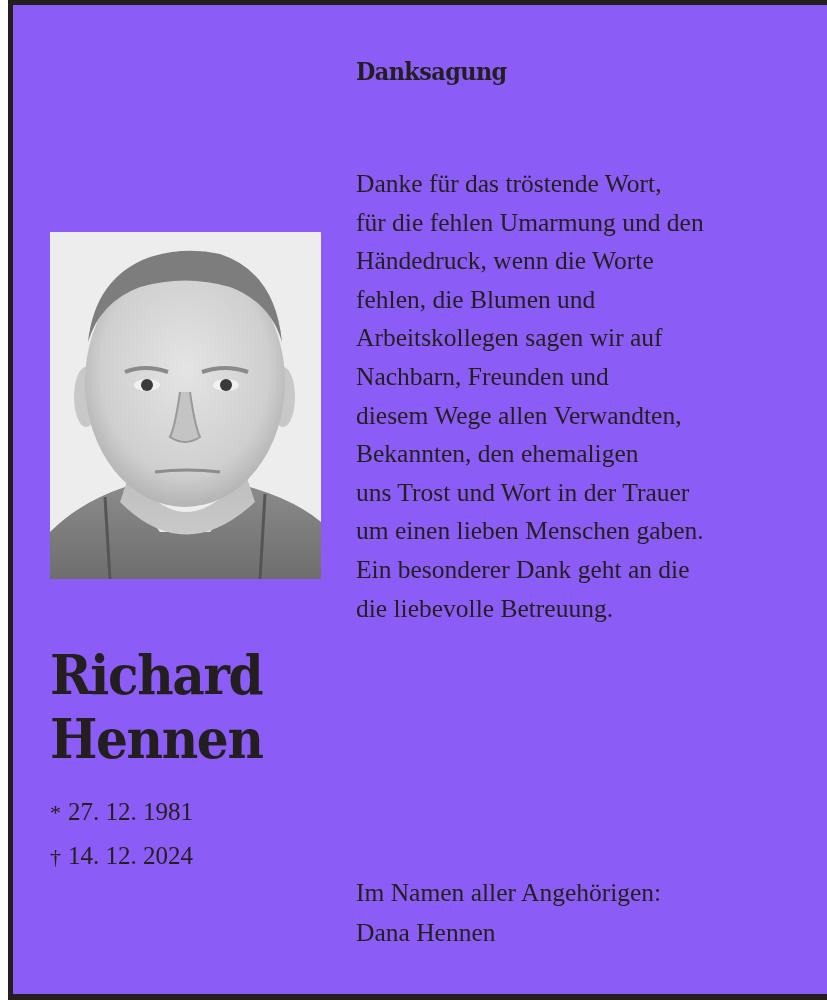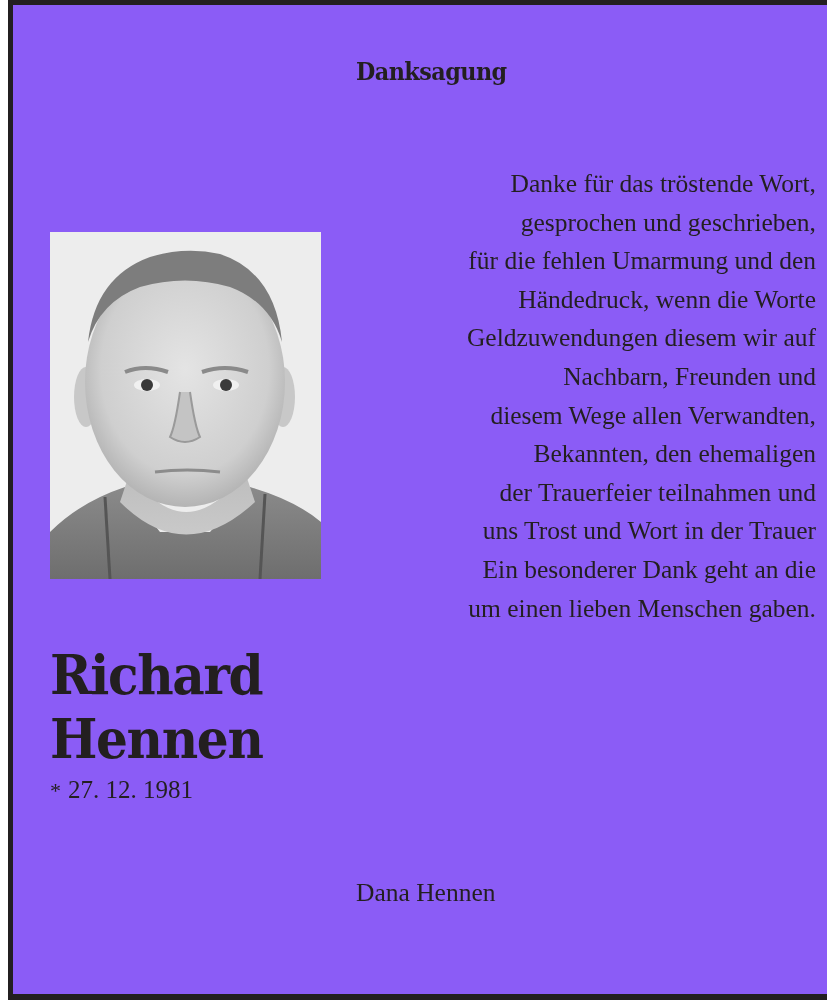--- a/index.html
+++ b/index.html
@@ -56,41 +56,40 @@
       font-size: 54px;
       line-height: 64px;
       letter-spacing: -1.5px;
       color: #231f20;
       transform: scaleX(0.93);
       transform-origin: left top;
     }
     .dates {
       position: absolute;
       left: 37px;
-      top: 763px;
+      top: 785px;
       font-family: "Liberation Serif", serif;
       font-size: 25px;
       line-height: 43px;
       color: #231f20;
     }
     .dates .sym {
       display: inline-block;
       width: 18px;
       font-size: 22px;
     }
     .body-text {
       position: absolute;
       left: 343px;
       top: 160px;
       width: 460px;
       font-family: "Liberation Serif", serif;
       font-size: 25.5px;
       line-height: 38.6px;
       color: #231f20;
-      text-align: right;
     }
     .body-text .line {
       display: block;
       white-space: nowrap;
     }
     .closing {
       position: absolute;
       left: 343px;
       top: 868px;
       font-family: "Liberation Serif", serif;
@@ -157,34 +156,38 @@
 
   <div class="name">
     <div>Richard</div>
     <div>Hennen</div>
   </div>
 
   <div class="dates">
     <div>
       <span class="sym">*</span><span>27. 12. 1981</span>
     </div>
+    <div>
+      <span class="sym">†</span><span>14. 12. 2024</span>
+    </div>
   </div>
 
   <div class="body-text">
     <span class="line">Danke für das tröstende Wort,</span>
-    <span class="line">gesprochen und geschrieben,</span>
     <span class="line">für die fehlen Umarmung und den</span>
     <span class="line">Händedruck, wenn die Worte</span>
-    <span class="line">Geldzuwendungen diesem wir auf</span>
+    <span class="line">fehlen, die Blumen und</span>
+    <span class="line">Arbeitskollegen sagen wir auf</span>
     <span class="line">Nachbarn, Freunden und</span>
     <span class="line">diesem Wege allen Verwandten,</span>
     <span class="line">Bekannten, den ehemaligen</span>
-    <span class="line">der Trauerfeier teilnahmen und</span>
     <span class="line">uns Trost und Wort in der Trauer</span>
+    <span class="line">um einen lieben Menschen gaben.</span>
     <span class="line">Ein besonderer Dank geht an die</span>
-    <span class="line">um einen lieben Menschen gaben.</span>
+    <span class="line">die liebevolle Betreuung.</span>
   </div>
 
   <div class="closing">
+    <span>Im Namen aller Angehörigen:</span>
     <span class="signer">Dana Hennen</span>
   </div>
 
 </div>
 
 </body></html>

